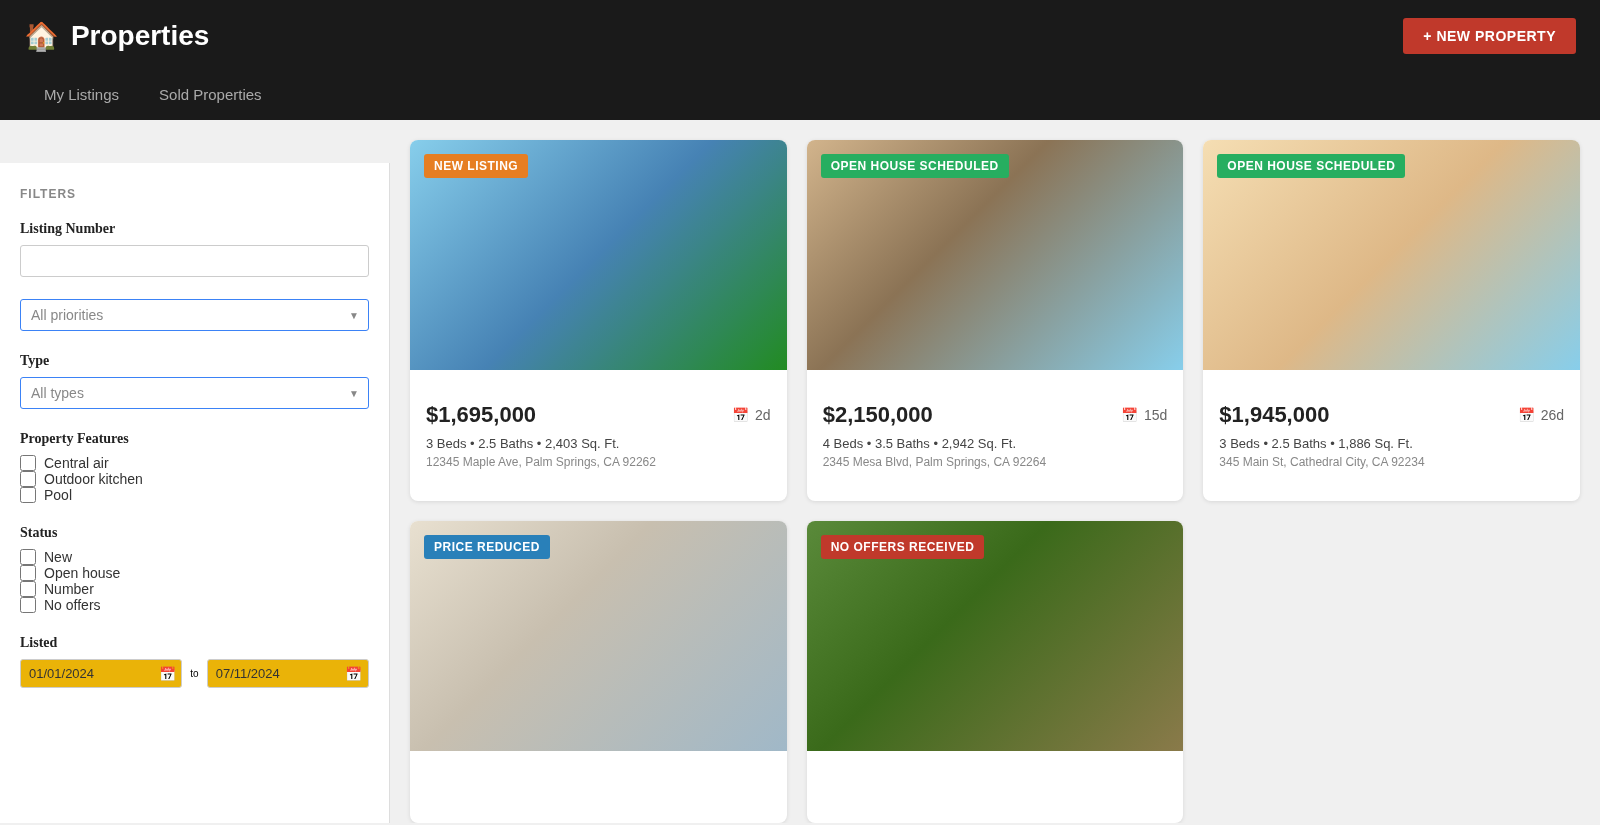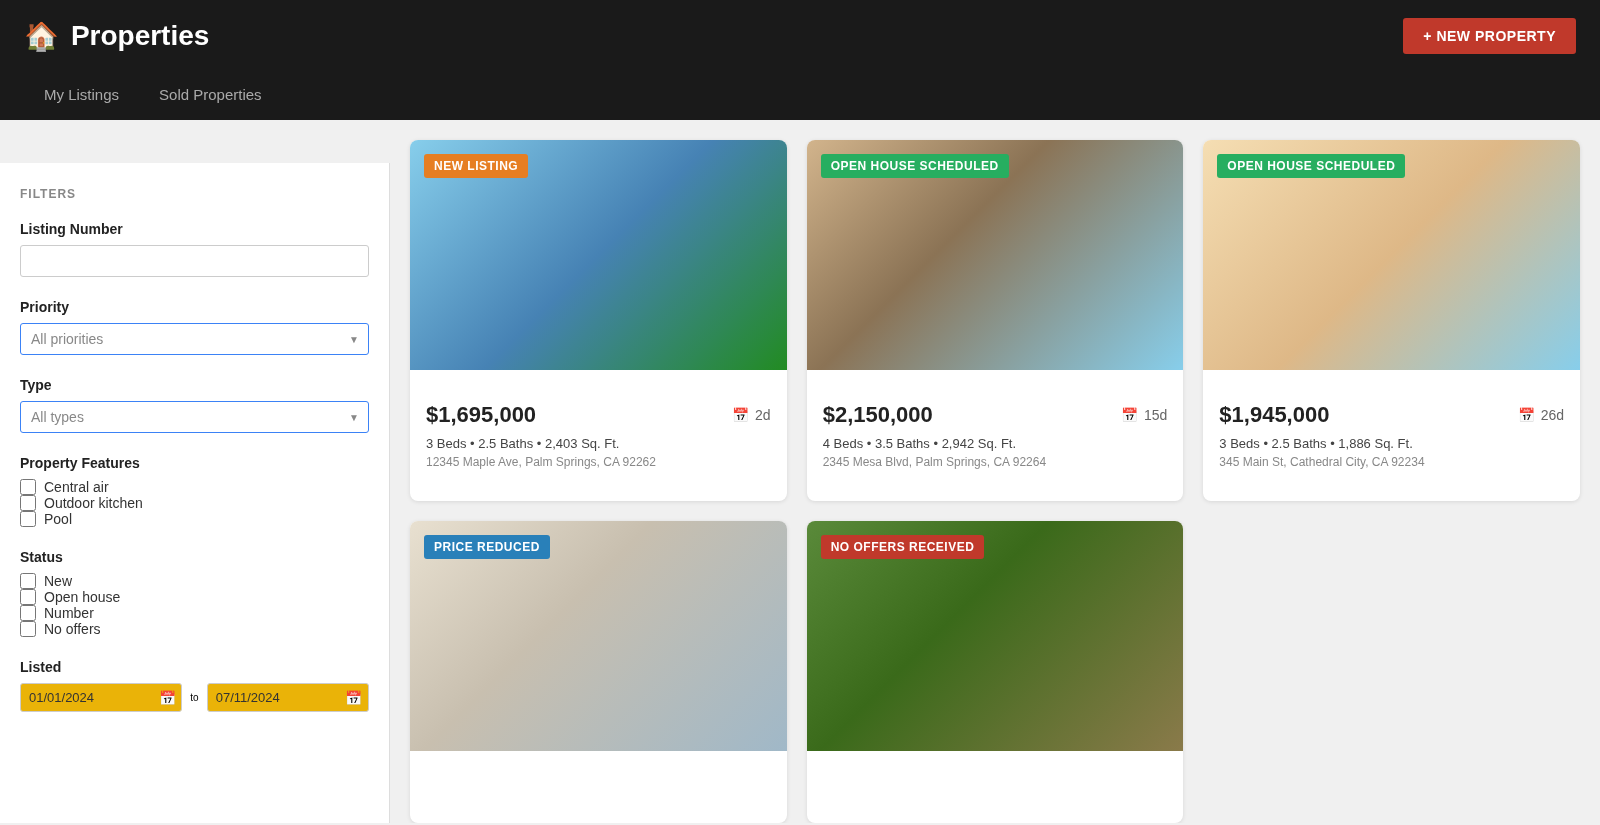--- a/index.html
+++ b/index.html
@@ -83,20 +83,21 @@
       margin-bottom: 20px;
     }
     .filter-group {
       margin-bottom: 22px;
     }
     .filter-label {
       font-size: 14px;
       font-weight: 700;
       color: #222;
       margin-bottom: 8px;
+      font-family: Liberation Serif, serif;
     }
     .filter-input {
       width: 100%;
       border: 1px solid #ccc;
       border-radius: 3px;
       padding: 7px 10px;
       font-size: 14px;
       color: #333;
       background: #fff;
     }
@@ -274,21 +275,20 @@
 
   <aside class="sidebar">
     <div class="filters-title">FILTERS</div>
 
     <div class="filter-group">
       <div class="filter-label">Listing Number</div>
       <input class="filter-input" type="text" style="">
     </div>
 
     <div class="filter-group">
-      <div class="filter-label">Priority</div>
       <div class="filter-select-wrap">
         <select class="filter-select">
           <option>All priorities</option>
           <option>High</option>
           <option>Medium</option>
           <option>Low</option>
         </select>
       </div>
     </div>
 

